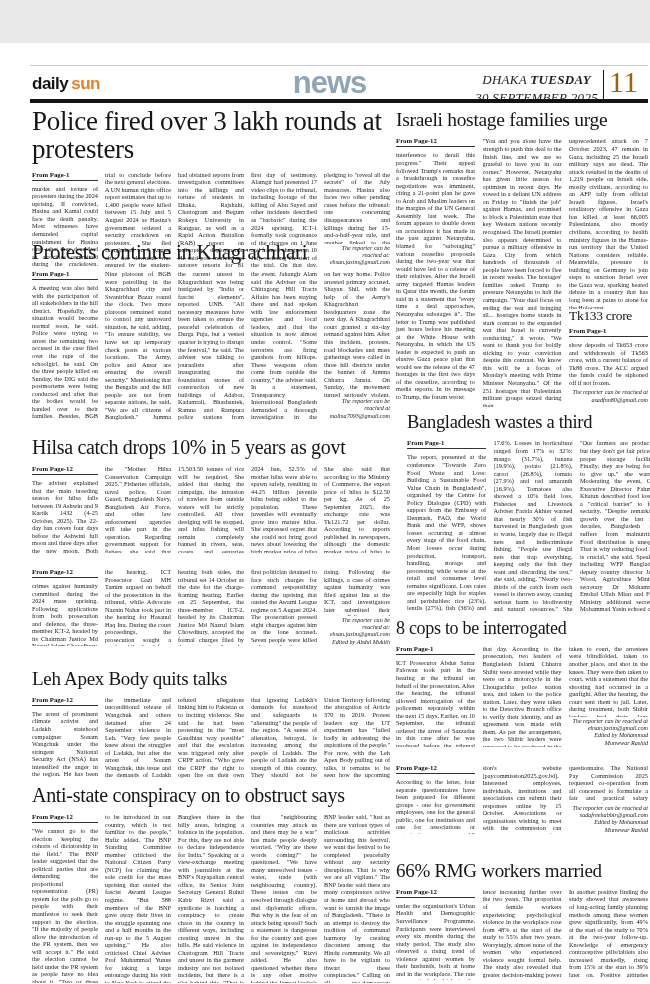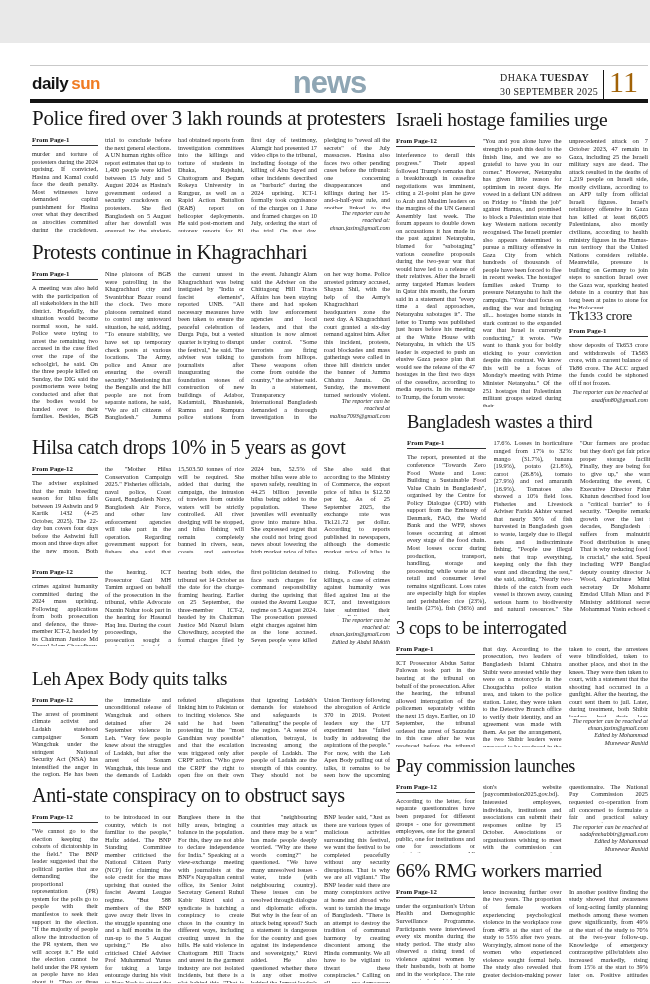--- a/index.html
+++ b/index.html
@@ -8,22 +8,22 @@
   
   .toprule{position:absolute;left:30px;top:22px;width:618px;height:1px;background:#c9c9c9;}
   .thickrule{position:absolute;left:30px;top:56px;width:618px;height:4px;background:#141414;}
   .bottomrule{position:absolute;left:30px;top:951px;width:618px;height:3px;background:#141414;}
   .logo{position:absolute;left:32px;top:31px;font-family:"Liberation Sans",sans-serif;
         font-weight:bold;font-size:17px;letter-spacing:-0.5px;}
   .logo .w1{color:#141414;} .logo .w2{color:#f07c23;margin-left:3px;}
   .masthead-news{position:absolute;left:9px;right:0;top:24px;text-align:center;
         font-family:"Liberation Sans",sans-serif;font-weight:bold;font-size:31px;
         color:#8fa6b4;letter-spacing:-1px;line-height:1;}
-  .dateblock{position:absolute;right:52px;top:28px;text-align:left;
-        font-size:10px;line-height:1.35;color:#222;letter-spacing:.3px;}
+  .dateblock{position:absolute;right:52px;top:28px;text-align:center;
+        font-size:13px;line-height:1.35;color:#222;letter-spacing:.3px;font-style:italic;}
   .dateblock b{font-weight:bold;}
   .pagenum-divider{position:absolute;right:46px;top:27px;width:1px;height:30px;background:#141414;}
   .pagenum{position:absolute;right:12px;top:24px;font-size:30px;font-weight:400;color:#a16207;line-height:1;}
   
   .article{position:absolute;}
   .hl{margin:0;font-weight:400;color:#161616;letter-spacing:-0.3px;line-height:1.05;}
   .hl.center{}
   .body{display:flex;overflow:hidden;margin-top:7px;}
   .body.g5{gap:7px;} .body.g3{gap:7.5px;}
   .col{position:relative;overflow:hidden;flex:0 0 auto;}
@@ -47,21 +47,21 @@
   <div class="masthead-news">news</div>
   <div class="dateblock">
     <span>DHAKA </span><b>TUESDAY</b><br>
     <span>30 SEPTEMBER 2025</span>
   </div>
   <div class="pagenum-divider"></div>
   <div class="pagenum">11</div>
   <div class="thickrule"></div>
 
   <section class="article" style="left:32px;top:64px;width:358px;">
-    <h1 class="hl" style="font-size:21px;">Police fired over 3 lakh rounds at protesters</h1>
+    <h1 class="hl" style="font-size:27px;">Police fired over 3 lakh rounds at protesters</h1>
     <div class="body g5" style="height:96px;">
       <div class="col w5">
         <div class="frompage">From Page-1</div>
         <p class="coltext">murder and torture of protesters during the 2024 uprising. If convicted, Hasina and Kamal could face the death penalty. Most witnesses have demanded capital punishment for Hasina over what they described as atrocities committed during the crackdown. Political parties and large sections of the public have also called for her</p>
       </div>
       <div class="col w5">
           <p class="coltext">trial to conclude before the next general elections. A UN human rights office report estimates that up to 1,400 people were killed between 15 July and 5 August 2024 as Hasina's government ordered a security crackdown on protesters. She fled Bangladesh on 5 August after her downfall was ensured by the student-led movement. Alamgir also told the tribunal that his team</p>
         </div>
       <div class="col w5">
           <p class="coltext">had obtained reports from investigation committees into the killings and torture of students in Dhaka, Rajshahi, Chattogram and Begum Rokeya University in Rangpur, as well as a Rapid Action Battalion (RAB) report on helicopter deployments. He said post-mortem and autopsy reports for 81 unidentified bodies had also been collected. On Sunday, during his</p>
@@ -183,21 +183,21 @@
         <p class="coltext">rising. Following the killings, a case of crimes against humanity was filed against Inu at the ICT, and investigators later submitted their report. Police arrested him on 26 August last year in the Uttara area of the capital.</p>
         <div class="credit">
           <div>The reporter can be reached at: ehsan.jasim@gmail.com</div>
           <div>Edited by Abdul Mukith</div>
         </div>
       </div>
     </div>
   </section>
 
   <section class="article" style="left:396px;top:576px;width:252px;">
-    <h1 class="hl" style="font-size:18px;">3 cops to be interrogated</h1>
+    <h1 class="hl" style="font-size:18px;">8 cops to be interrogated</h1>
     <div class="body g3" style="height:102px;">
       <div class="col w3">
         <div class="frompage">From Page-1</div>
         <p class="coltext">ICT Prosecutor Abdus Sattar Palowan took part in the hearing at the tribunal on behalf of the prosecution. After the hearing, the tribunal allowed interrogation of the policemen separately within the next 15 days. Earlier, on 10 September, the tribunal ordered the arrest of Sazzadur in this case after he was produced before the tribunal on that day. The other two were arrested before</p>
       </div>
       <div class="col w3">
           <p class="coltext">that day. According to the prosecution, two leaders of Bangladesh Islami Chhatra Shibir were arrested while they were on a motorcycle in the Chougachha police station area, and taken to the police station. Later, they were taken to the Detective Branch office to verify their identity, and an agreement was made with them. As per the arrangement, the two Shibir leaders were supposed to be produced in the court. But the night before they were to be</p>
         </div>
       <div class="col w3">
         <p class="coltext">taken to court, the arrestees were blindfolded, taken to another place, and shot in the knees. They were then taken to court, with a statement that the shooting had occurred in a gunfight. After the hearing, the court sent them to jail. Later, during treatment, both Shibir leaders had their legs amputated.</p>
@@ -225,21 +225,20 @@
       <div class="col w5">
           <p class="coltext">that ignoring Ladakh's demands for statehood and safeguards is "alienating" the people of the region. "A sense of alienation, betrayal, is increasing among the people of Ladakh. The people of Ladakh are the strength of this country. They should not be pushed to the wall," Kargili said. The agitation for statehood has been ongoing since Ladakh was carved out as a</p>
         </div>
       <div class="col w5">
           <p class="coltext">Union Territory following the abrogation of Article 370 in 2019. Protest leaders say the UT experiment has "failed badly in addressing the aspirations of the people." For now, with the Leh Apex Body pulling out of talks, it remains to be seen how the upcoming dialogue between the Centre and Ladakh leaders on 6 October will unfold.</p>
         </div>
     </div>
   </section>
 
   <section class="article" style="left:396px;top:714px;width:252px;">
-    <h1 class="hl" style="font-size:18px;">Pay commission launches</h1>
     <div class="body g3" style="height:70px;">
       <div class="col w3">
         <div class="frompage">From Page-12</div>
         <p class="coltext">According to the letter, four separate questionnaires have been prepared for different groups - one for government employees, one for the general public, one for institutions and one for associations or organisations. All questionnaires are available on the commis-</p>
       </div>
       <div class="col w3">
           <p class="coltext">sion's website (paycommission2025.gov.bd). Interested employees, individuals, institutions and associations can submit their responses online by 15 October. Associations or organisations wishing to meet with the commission can express their interest by fully answering the designated</p>
         </div>
       <div class="col w3">
         <p class="coltext">questionnaire. The National Pay Commission 2025 requested co-operation from all concerned to formulate a fair and practical salary structure for government employees.</p>

